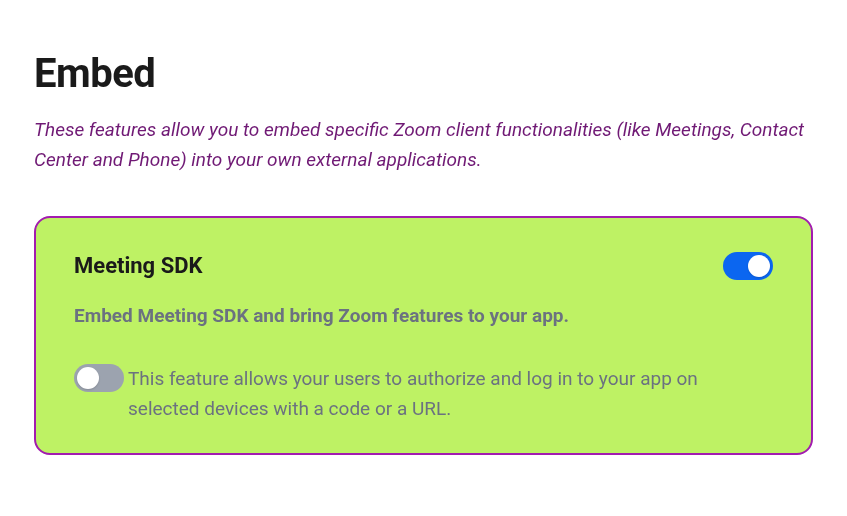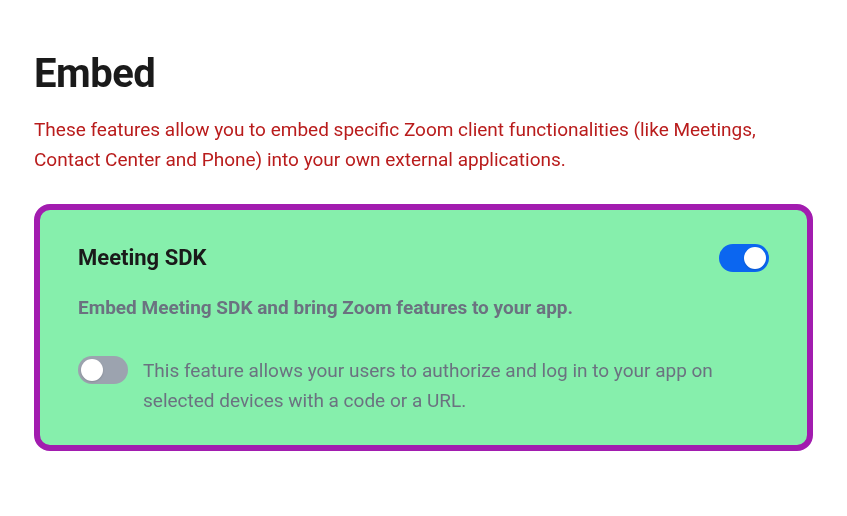--- a/index.html
+++ b/index.html
@@ -16,29 +16,30 @@
     }
     .page-title {
       font-size: 40px;
       font-weight: 700;
       color: #1a1a1a;
       margin-bottom: 18px;
       letter-spacing: -0.5px;
     }
     .page-description {
       font-size: 19px;
-      color: #b91c1c;
+      color: #701a75;
       line-height: 1.6;
-      margin-bottom: 28px;
+      margin-bottom: 40px;
+      font-style: italic;
     }
     .card {
-      border: 6px solid #a21caf;
+      border: 2px solid #a21caf;
       border-radius: 16px;
       padding: 34px 38px 30px 38px;
-      background: #86efac;
+      background: #bef264;
     }
     .card-header {
       display: flex;
       justify-content: space-between;
       align-items: center;
       margin-bottom: 22px;
     }
     .card-title {
       font-size: 22px;
       font-weight: 700;
@@ -53,21 +54,21 @@
     }
     .sub-section-title {
       font-size: 19px;
       font-weight: 600;
       color: #1a1a1a;
       margin-bottom: 22px;
     }
     .sub-row {
       display: flex;
       align-items: flex-start;
-      gap: 15px;
+      gap: 4px;
     }
     .sub-description {
       font-size: 19px;
       color: #6b7280;
       line-height: 1.55;
       flex: 1;
     }
     
     .toggle {
       position: relative;

